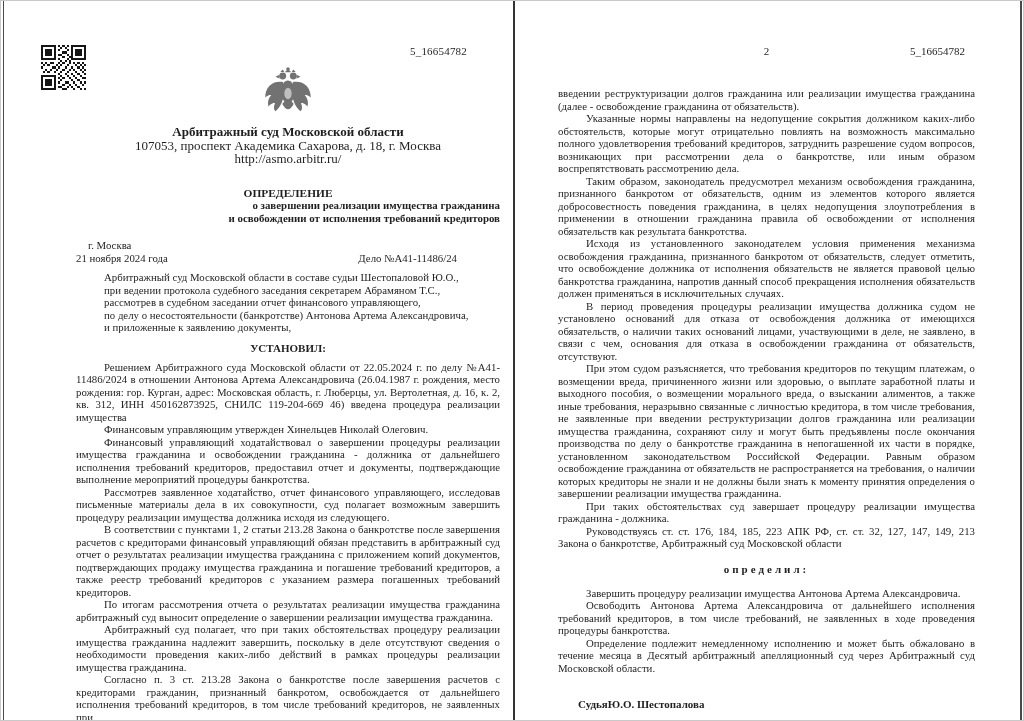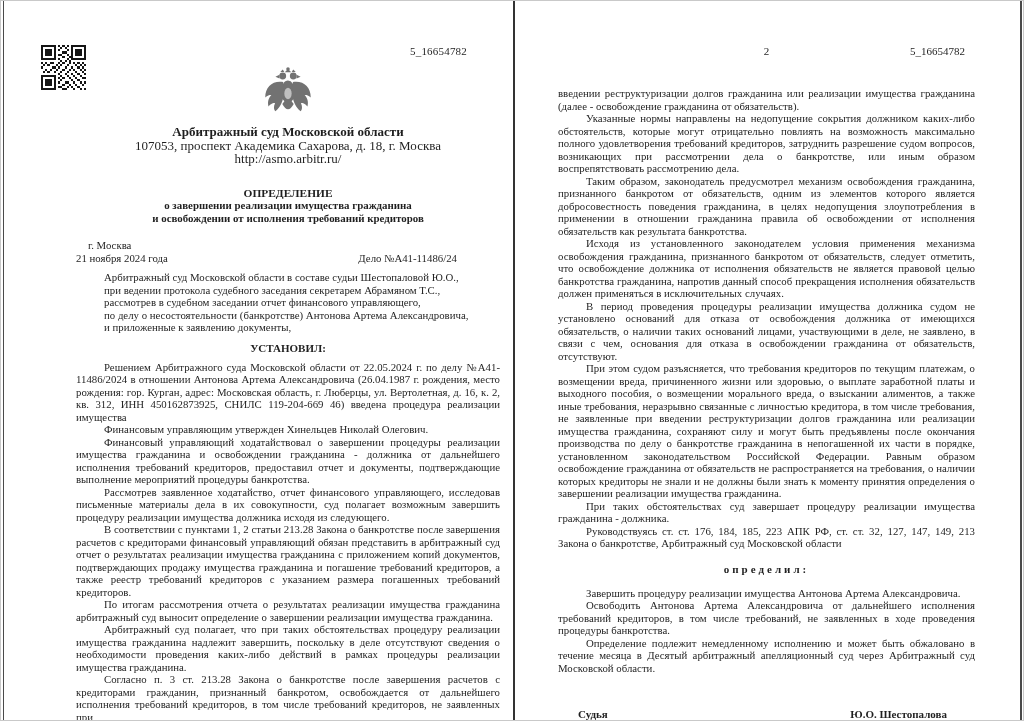--- a/index.html
+++ b/index.html
@@ -34,21 +34,21 @@
   .qr {
     position: absolute; left: 37px; top: 36px; width: 45px; height: 45px;
   }
 
   .emblem { text-align: center; margin-top: 54px; height: 56px; }
   .emblem svg { height: 56px; width: 52px; opacity: .88; }
 
   .court-name { text-align: center; font-weight: bold; font-size: 13px; margin-top: 5px; }
   .court-line { text-align: center; font-size: 13px; line-height: 12.6px; }
   .doc-title  { text-align: center; font-weight: bold; font-size: 11.4px; margin-top: 22px; }
-  .doc-subtitle { text-align: center; font-weight: bold; font-size: 10.9px; line-height: 12.4px; }
+  .doc-subtitle { text-align: right; font-weight: bold; font-size: 10.9px; line-height: 12.4px; }
 
   .body-text { font-size: 10.8px; line-height: 12.5px; }
   .city { margin-top: 15px; margin-left: 12px; }
   .date-row { display: flex; justify-content: space-between; text-align: right; }
   .date-row .case { padding-right: 43px; }
 
   .intro { margin-top: 7px; }
   .intro div { padding-left: 28px; }
 
   .section-heading {
@@ -63,21 +63,21 @@
   p.no-indent { text-indent: 0; margin-top: 28px; }
 
   .p2-header {
     position: relative; margin-top: 36px; height: 14px; font-size: 11px;
   }
   .p2-header .pageno { position: absolute; left: 0; right: 0; text-align: center; }
   .p2-header .docnum { position: absolute; right: 10px; top: 0; }
   .p2-body { margin-top: 15px; }
 
   .signature-row {
-    display: flex; justify-content: space-between; margin-top: 34px;
+    display: flex; margin-top: 24px;
     font-weight: bold; font-size: 11px;
   }
   .signature-row .judge-label { padding-left: 20px; }
   .signature-row .judge-name { padding-right: 28px; }
 </style>
 </head>
 <body>
 
 <div class="canvas">
   <div class="edge edge-left"></div>

